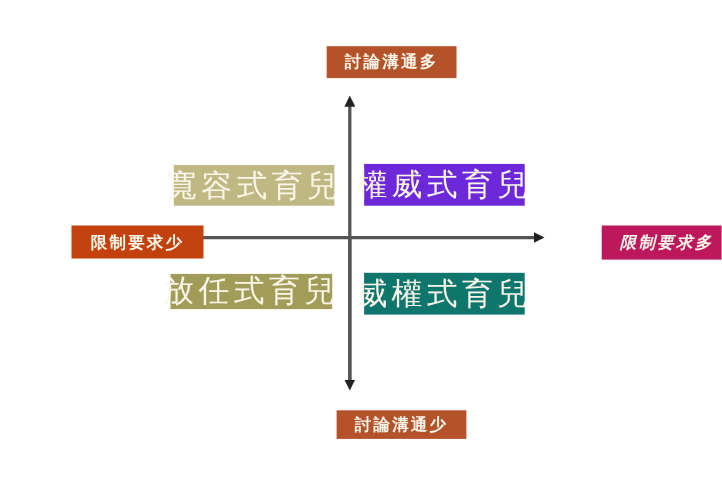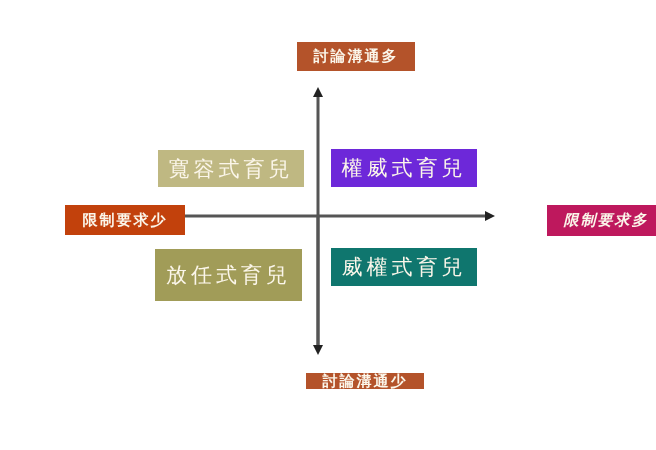--- a/index.html
+++ b/index.html
@@ -5,45 +5,45 @@
     html, body { margin: 0; padding: 0; }
     body {
       width: 656px; height: 450px; background: #ffffff; position: relative; overflow: hidden;
       font-family: "DejaVu Serif", "Liberation Serif", serif;
     }
     .box {
       position: absolute; display: flex; align-items: center; justify-content: center;
       color: #fbf6ea; box-sizing: border-box; white-space: nowrap;
     }
     .axis-label { font-size: 15px; letter-spacing: 2px; font-weight: bold; margin-left: 40px; }
-    .quad { font-size: 21px; letter-spacing: 4px; }
+    .quad { font-size: 28px; letter-spacing: 4px; }
     svg { position: absolute; left: 0; top: 0; }
   </style>
 </head>
 <body>
 
 <svg width="656" height="450">
   <defs>
     <marker id="ah" markerWidth="10" markerHeight="10" refX="5" refY="5" orient="auto" markerUnits="userSpaceOnUse">
       <path d="M0,0 L10,5 L0,10 Z" fill="#222"></path>
     </marker>
   </defs>
   <line x1="318" y1="350" x2="318" y2="92" stroke="#555" stroke-width="3" marker-end="url(#ah)"></line>
   <line x1="318" y1="216" x2="318" y2="350" stroke="#555" stroke-width="3" marker-end="url(#ah)"></line>
   <line x1="318" y1="216" x2="490" y2="216" stroke="#555" stroke-width="3" marker-end="url(#ah)"></line>
   <line x1="318" y1="216" x2="156" y2="216" stroke="#555" stroke-width="3" marker-end="url(#ah)"></line>
 </svg>
 
 <div class="box axis-label" style="left:257px; top:42px; width:118px; height:29px; background:#b4532a;">討論溝通多</div>
 
-<div class="box axis-label" style="left:266px; top:373px; width:118px; height:16px; background:#b4532a;font-family:Liberation Serif, serif;">討論溝通少</div>
+<div class="box axis-label" style="left:266px; top:373px; width:118px; height:26px; background:#b4532a;font-family:Liberation Serif, serif;">討論溝通少</div>
 
 <div class="box axis-label" style="left:25px; top:205px; width:120px; height:30px; background:#c2410c;text-align:right;">限制要求少</div>
 
 <div class="box axis-label" style="left:507px; top:205px; width:118px; height:31px; background:#be185d;font-style:italic;">限制要求多</div>
 
 <div class="box quad" style="left:158px; top:150px; width:146px; height:37px; background:#bfb882;">寬容式育兒</div>
 
 <div class="box quad" style="left:331px; top:149px; width:146px; height:38px; background:#6d28d9;">權威式育兒</div>
 
-<div class="box quad" style="left:155px; top:249px; width:147px; height:52px; background:#a19c58;">放任式育兒</div>
+<div class="box quad" style="left:155px; top:249px; width:147px; height:32px; background:#a19c58;">放任式育兒</div>
 
 <div class="box quad" style="left:331px; top:248px; width:146px; height:38px; background:#0f766e;">威權式育兒</div>
 
 </body></html>

